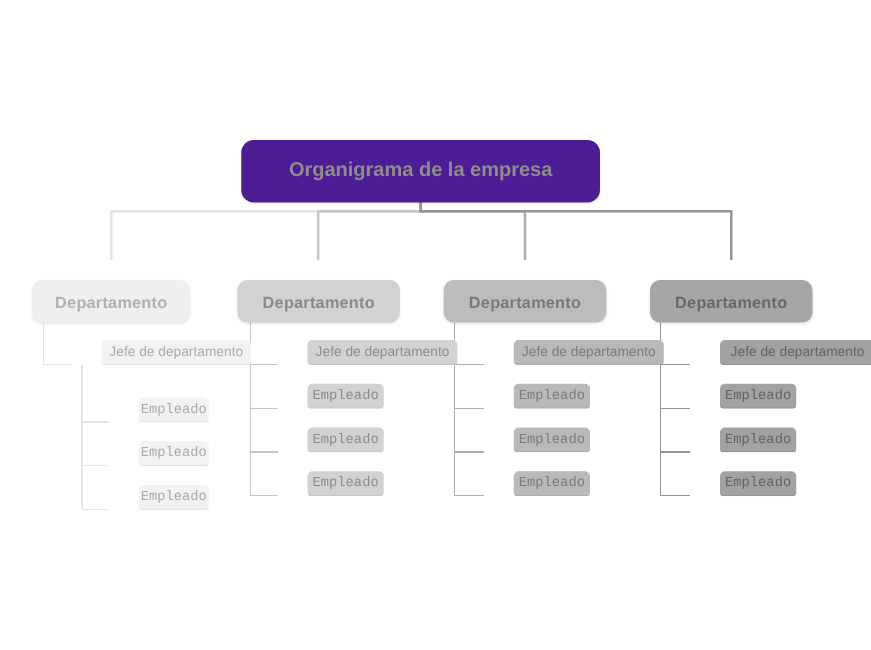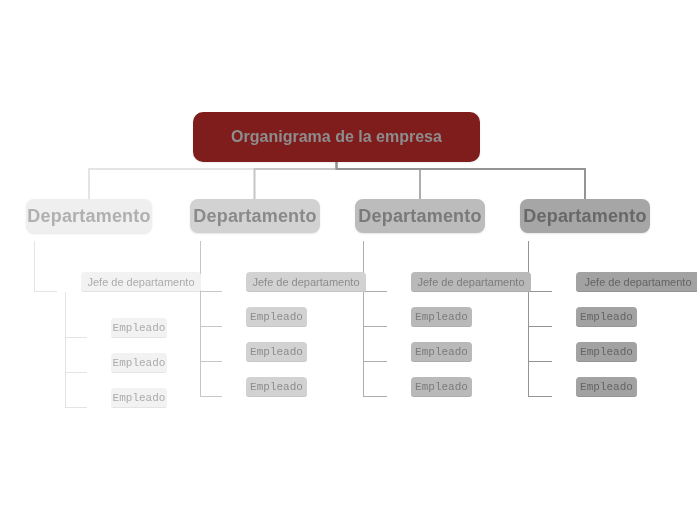--- a/index.html
+++ b/index.html
@@ -27,23 +27,23 @@
     justify-content: center;
     white-space: nowrap;
   }
   .title-box {
     left: 193px; top: 112px; width: 287px; height: 50px;
     border-radius: 10px;
     font-size: 16px; font-weight: bold;
     box-shadow: 0 1px 2px rgba(0,0,0,0.08);
   }
   .dept-box {
-    top: 199px; height: 34px;
+    top: 224px; height: 34px;
     border-radius: 8px;
-    font-size: 18px; font-weight: bold;
+    font-size: 13px; font-weight: bold;
     letter-spacing: 0.2px;
     box-shadow: 0 1px 2px rgba(0,0,0,0.10);
   }
   .dept-1 { left: 26px;  width: 126px; }
   .dept-2 { left: 190px; width: 130px; }
   .dept-3 { left: 355px; width: 130px; }
   .dept-4 { left: 520px; width: 130px; }
   .sub-box {
     height: 20px;
     border-radius: 4px 4px 3px 3px;
@@ -93,21 +93,21 @@
     <polyline class="subwire" points="363.5,361.5 387,361.5" style="stroke: rgb(173, 173, 173);"></polyline>
     <polyline class="subwire" points="363.5,396.5 387,396.5" style="stroke: rgb(173, 173, 173);"></polyline>
 
     <polyline class="subwire" points="528.5,241 528.5,396.5" style="stroke: rgb(148, 148, 148);"></polyline>
     <polyline class="subwire" points="528.5,291.5 552,291.5" style="stroke: rgb(148, 148, 148);"></polyline>
     <polyline class="subwire" points="528.5,326.5 552,326.5" style="stroke: rgb(148, 148, 148);"></polyline>
     <polyline class="subwire" points="528.5,361.5 552,361.5" style="stroke: rgb(148, 148, 148);"></polyline>
     <polyline class="subwire" points="528.5,396.5 552,396.5" style="stroke: rgb(148, 148, 148);"></polyline>
   </svg>
 
-  <div class="box title-box" style="background-color: #7f1d1d; color: rgb(141, 141, 141);">Organigrama de la empresa</div>
+  <div class="box title-box" style="background-color: #4c1d95; color: rgb(141, 141, 141);">Organigrama de la empresa</div>
 
   <div class="box dept-box dept-1" style="background-color: rgb(239, 239, 239); color: rgb(176, 176, 176);">Departamento</div>
   <div class="box dept-box dept-2" style="background-color: rgb(210, 210, 210); color: rgb(138, 138, 138);">Departamento</div>
   <div class="box dept-box dept-3" style="background-color: rgb(188, 188, 188); color: rgb(122, 122, 122);">Departamento</div>
   <div class="box dept-box dept-4" style="background-color: rgb(166, 166, 166); color: rgb(104, 104, 104);">Departamento</div>
 
   <div class="box sub-box mgr-box mgr-1" style="background-color: rgb(242, 242, 242); color: rgb(171, 171, 171); border-bottom-color: rgb(228, 228, 228);">Jefe de departamento</div>
   <div class="box sub-box emp-box emp-1 r1" style="background-color: rgb(242, 242, 242); color: rgb(171, 171, 171); border-bottom-color: rgb(228, 228, 228);">Empleado</div>
   <div class="box sub-box emp-box emp-1 r2" style="background-color: rgb(242, 242, 242); color: rgb(171, 171, 171); border-bottom-color: rgb(228, 228, 228);">Empleado</div>
   <div class="box sub-box emp-box emp-1 r3" style="background-color: rgb(242, 242, 242); color: rgb(171, 171, 171); border-bottom-color: rgb(228, 228, 228);">Empleado</div>

